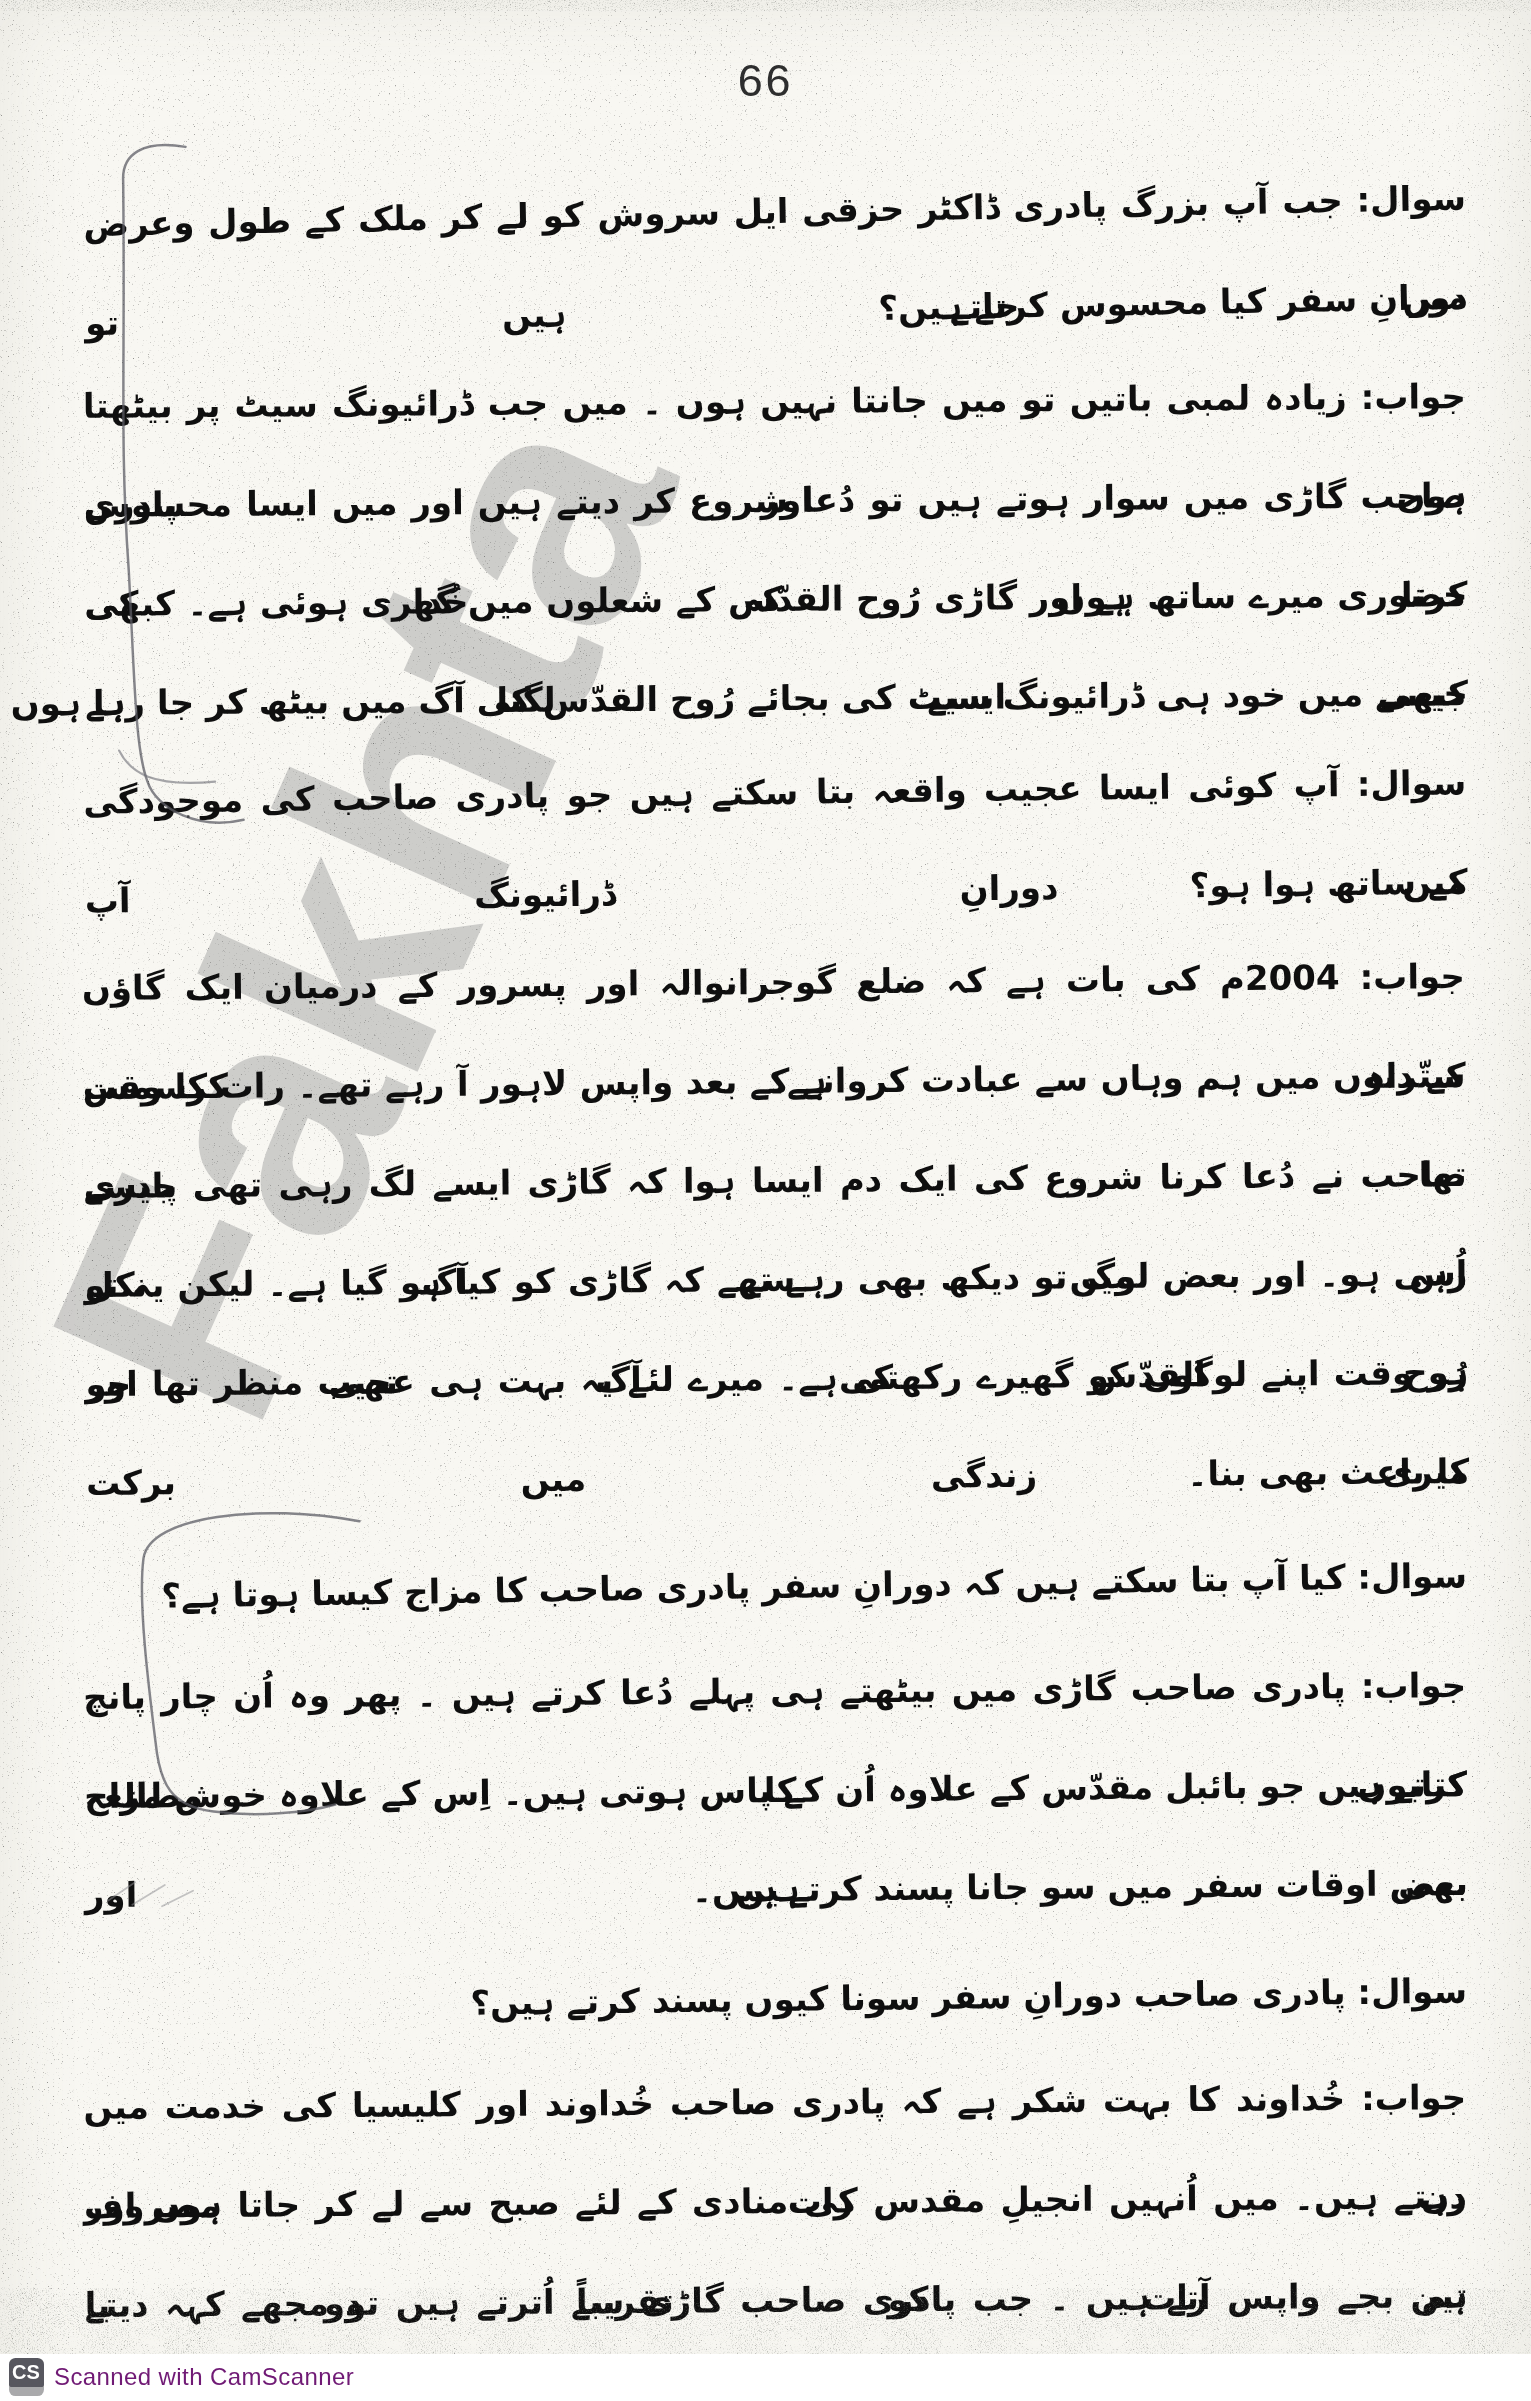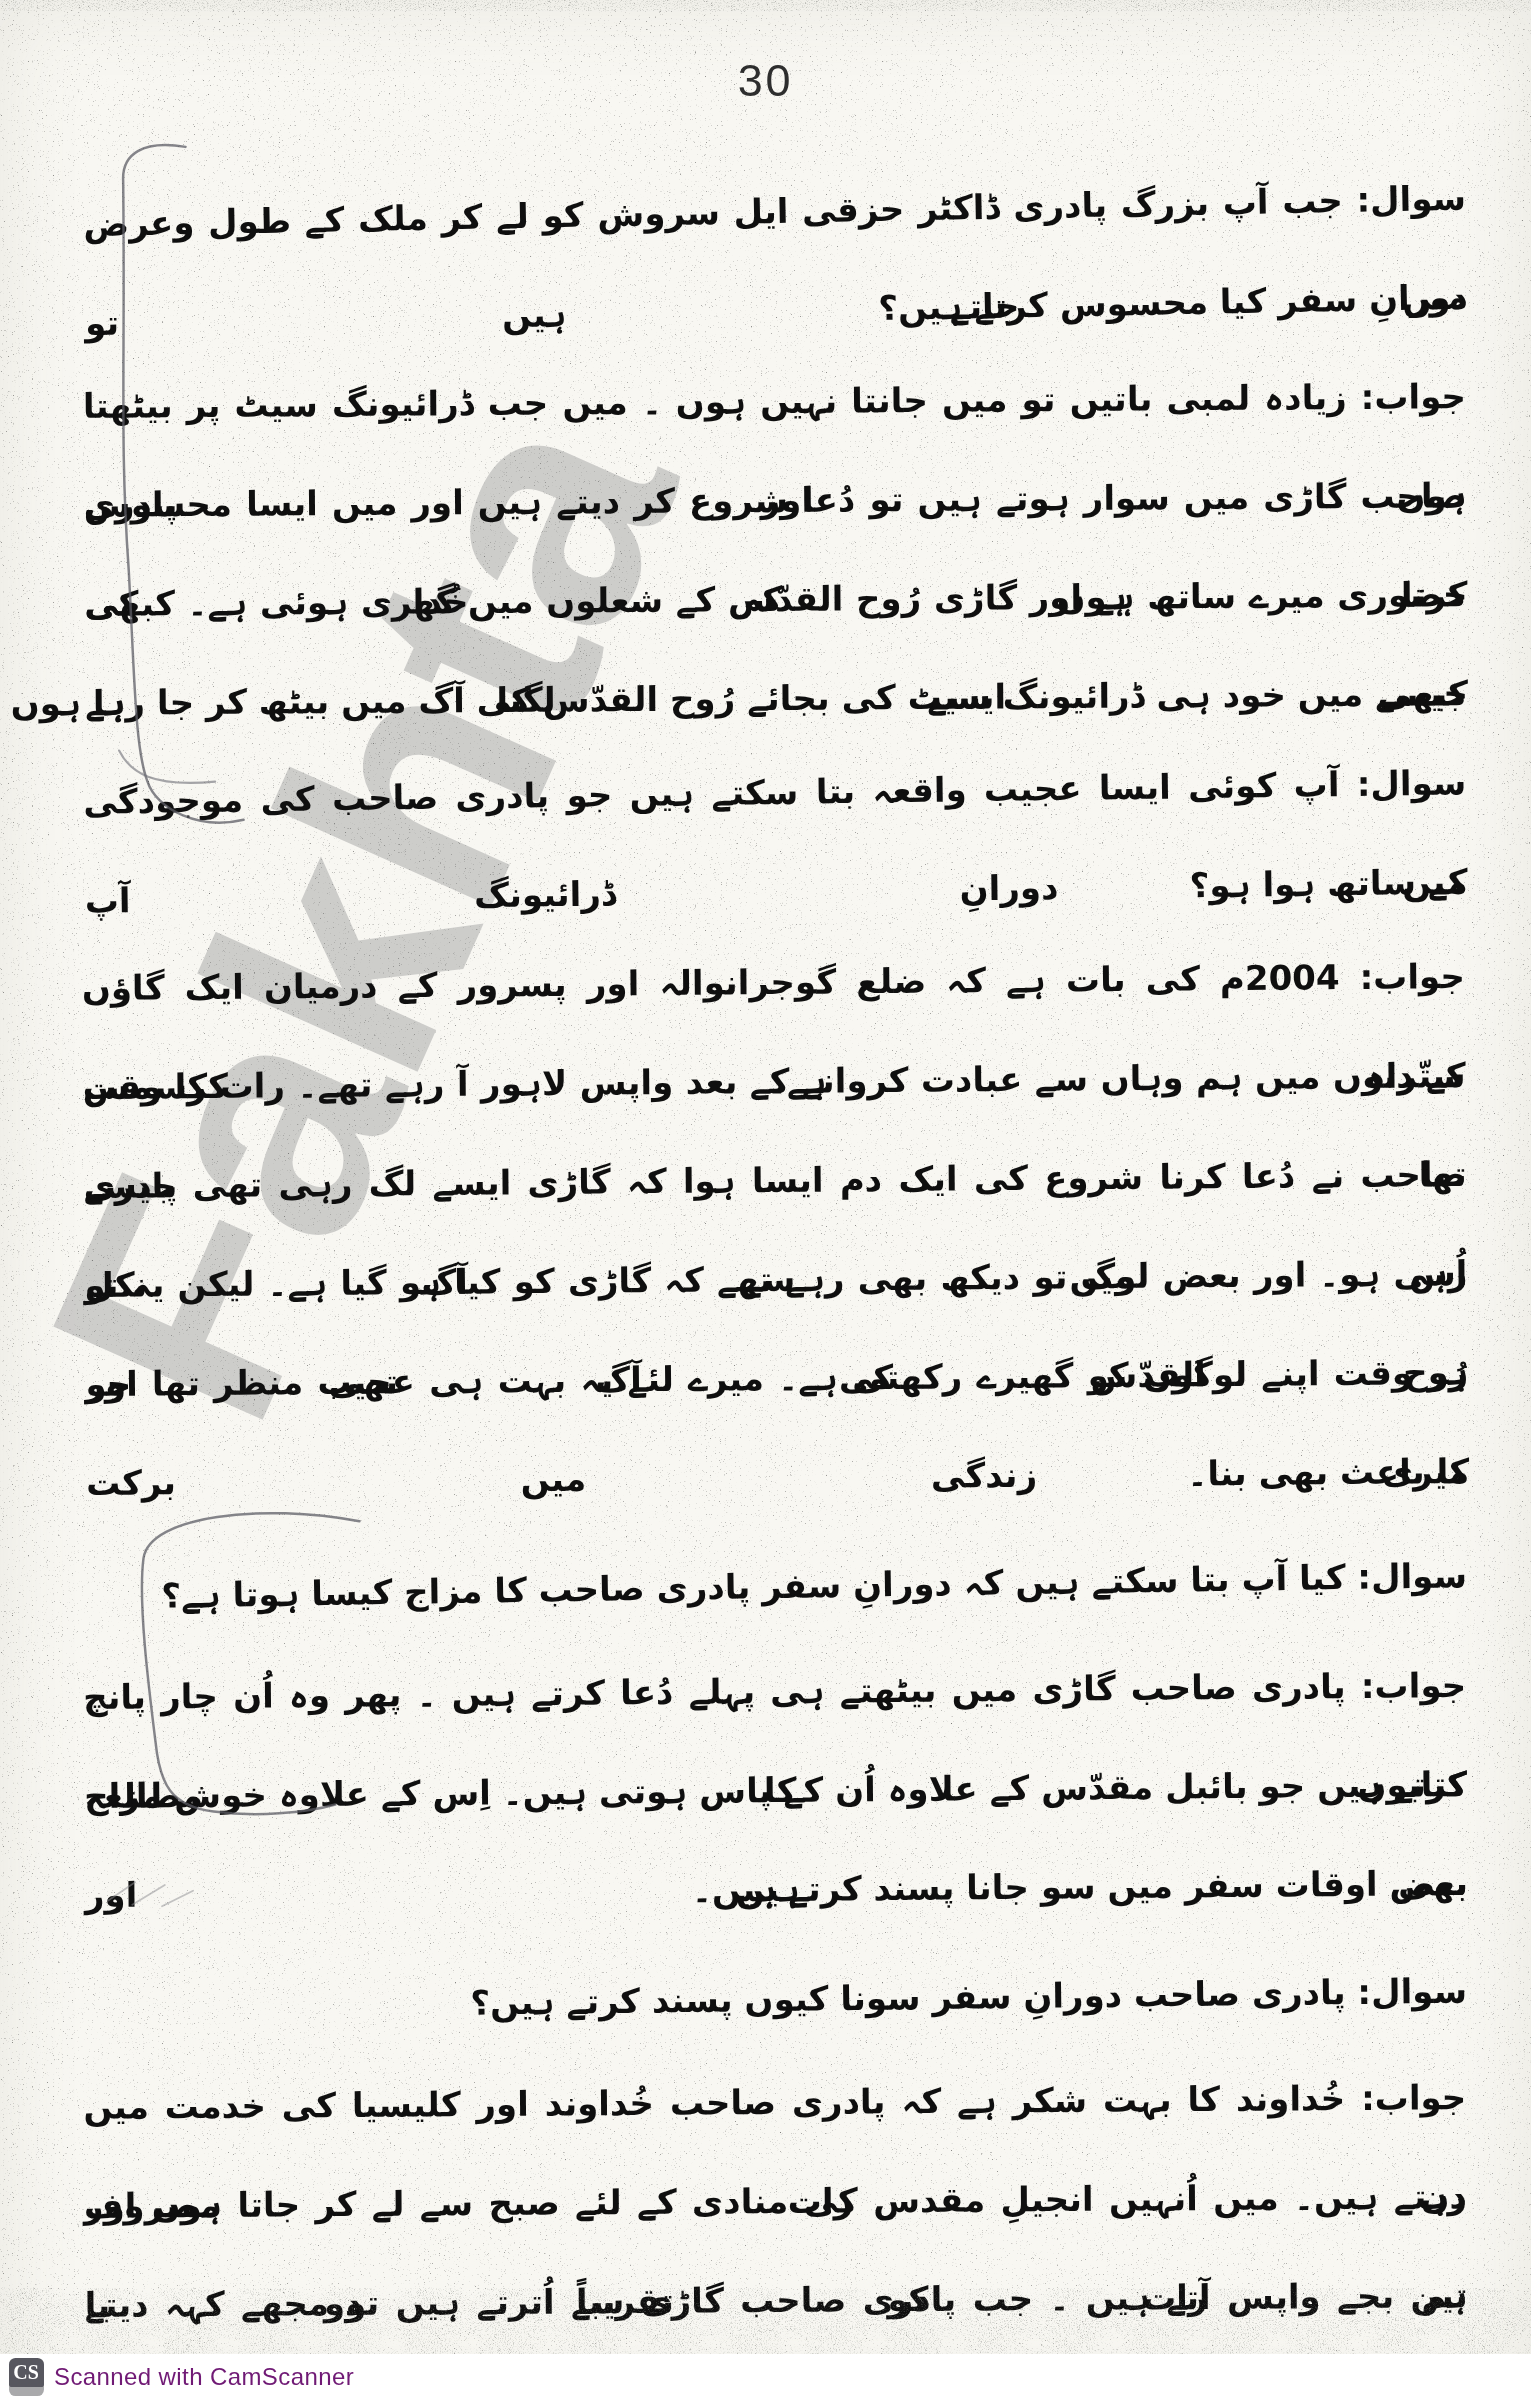--- a/index.html
+++ b/index.html
@@ -100,21 +100,21 @@
     overflow: hidden;
   }
   .cs-badge-top {
     position: absolute;
     left: 0; top: 0;
     width: 100%;
     height: 29px;
     background: #57575f;
     border-radius: 6.4px 6.4px 2.8px 2.8px;
     color: #ffffff;
-    font-family: Liberation Serif, serif;
+    font-family: Liberation Sans, sans-serif;
     font-weight: 700;
     font-size: 20px;
     line-height: 29px;
     text-align: center;
   }
   .footer-text {
     position: absolute;
     left: 54px;
     top: 0;
     height: 48px;
@@ -125,21 +125,21 @@
     letter-spacing: 0.4px;
   }
 </style>
 </head>
 <body>
 
 <div class="scan-page">
 
   <div class="watermark">Fakhta</div>
 
-  <div class="page-number">30</div>
+  <div class="page-number">66</div>
 
   <div class="para p-q1">
     <div class="urdu-line full" dir="rtl">سوال: جب آپ بزرگ پادری ڈاکٹر حزقی ایل سروش کو لے کر ملک کے طول وعرض میں جاتے ہیں تو</div>
     <div class="urdu-line end" dir="rtl">دورانِ سفر کیا محسوس کرتے ہیں؟</div>
   </div>
 
   <div class="para p-a1">
     <div class="urdu-line full" dir="rtl">جواب: زیادہ لمبی باتیں تو میں جانتا نہیں ہوں ۔ میں جب ڈرائیونگ سیٹ پر بیٹھتا ہوں اور پادری</div>
     <div class="urdu-line full" dir="rtl">صاحب گاڑی میں سوار ہوتے ہیں تو دُعا شروع کر دیتے ہیں اور میں ایسا محسوس کرتا ہوں کہ خُدا کی</div>
     <div class="urdu-line full" dir="rtl">حضوری میرے ساتھ ہے اور گاڑی رُوح القدّس کے شعلوں میں گھری ہوئی ہے۔ کبھی کبھی ایسے لگتا ہے</div>

